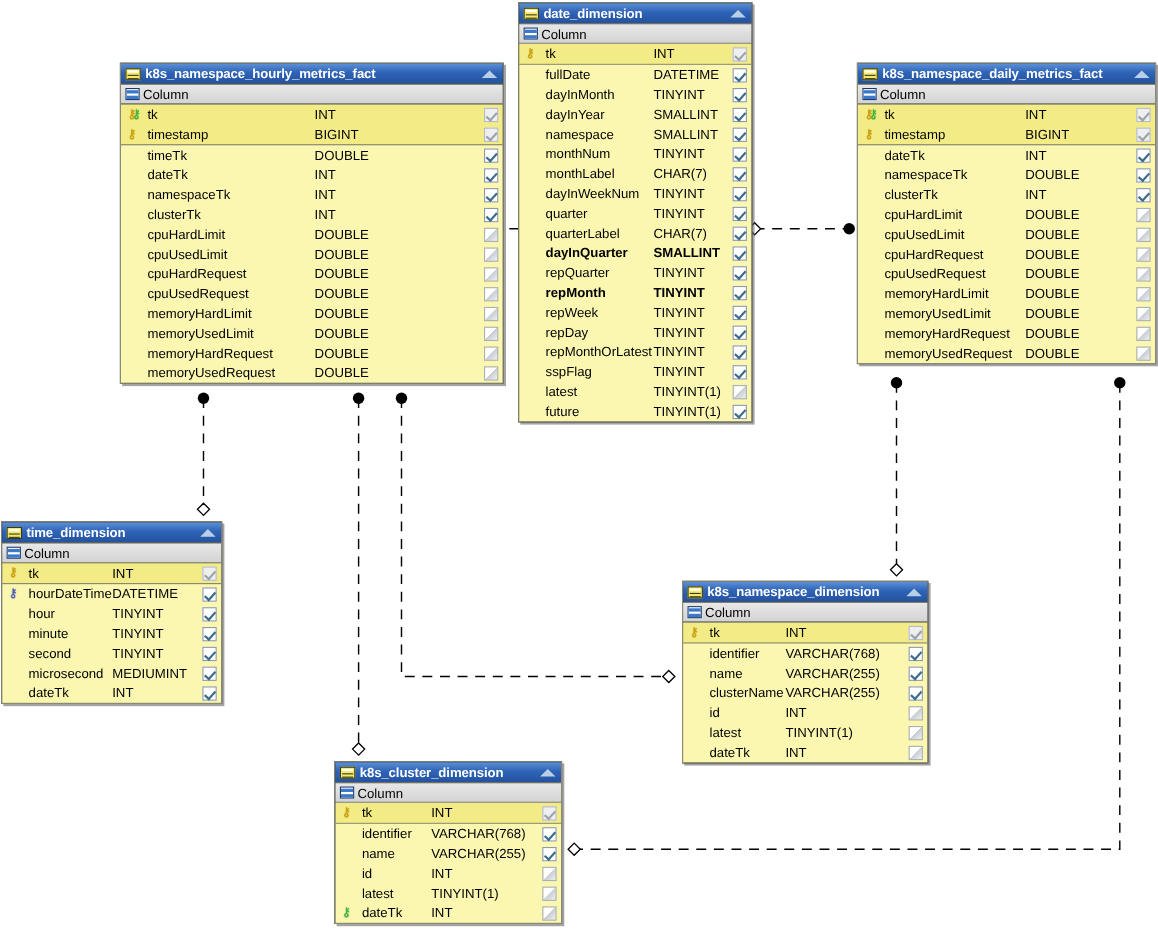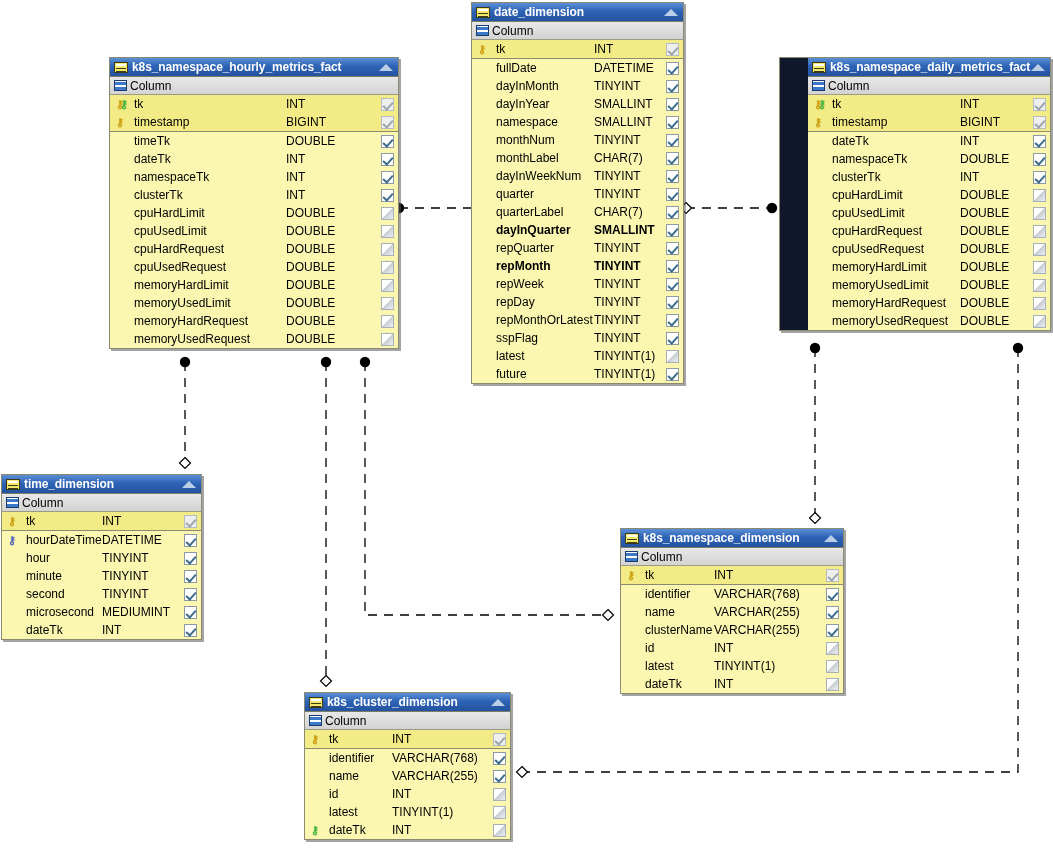--- a/index.html
+++ b/index.html
@@ -187,21 +187,21 @@
         <path d="M 815 348 L 815 518" fill="none" stroke="#000000" stroke-width="1.3" stroke-dasharray="9 7"></path>
         <circle cx="815" cy="348" r="5.2" fill="#000000"></circle>
         <polygon points="815,512.5 820.5,518 815,523.5 809.5,518" fill="#ffffff" stroke="#000000" stroke-width="1.2"></polygon>
       </g>
       <g>
         <path d="M 1018 348 L 1018 772 L 522 772" fill="none" stroke="#000000" stroke-width="1.3" stroke-dasharray="9 7"></path>
         <circle cx="1018" cy="348" r="5.2" fill="#000000"></circle>
         <polygon points="522,766.5 527.5,772 522,777.5 516.5,772" fill="#ffffff" stroke="#000000" stroke-width="1.2"></polygon>
       </g>
     </svg>
-<div class="tbl" style="left: 109px; top: 57px; width: 290px;">
+<div class="tbl" style="left: 109px; top: 57px; width: 349px;">
       <div class="tbl-head">
         <span class="ico-tbl"></span>
         <span class="ttl">k8s_namespace_hourly_metrics_fact</span>
         <span class="chev"></span>
       </div>
       <div class="tbl-sub">
         <span class="ico-col"></span>
         <span>Column</span>
       </div>
       <div class="pk-group">
@@ -422,21 +422,21 @@
           <span class="cbox"><span class="cb off"></span></span>
         </div>
         <div class="row" style="position: relative;">
           <span class="kslot"></span>
           <span class="cname">future</span>
           <span class="ctype" style="position: absolute; left: 122px;">TINYINT(1)</span>
           <span class="cbox"><span class="cb on"></span></span>
         </div>
       </div>
     </div>
-    <div class="tbl" style="left: 779px; top: 57px; width: 272px; padding-left: 28px;">
+    <div class="tbl" style="left: 779px; top: 57px; width: 272px;">
       <div class="tbl-head">
         <span class="ico-tbl"></span>
         <span class="ttl">k8s_namespace_daily_metrics_fact</span>
         <span class="chev"></span>
       </div>
       <div class="tbl-sub">
         <span class="ico-col"></span>
         <span>Column</span>
       </div>
       <div class="pk-group">

